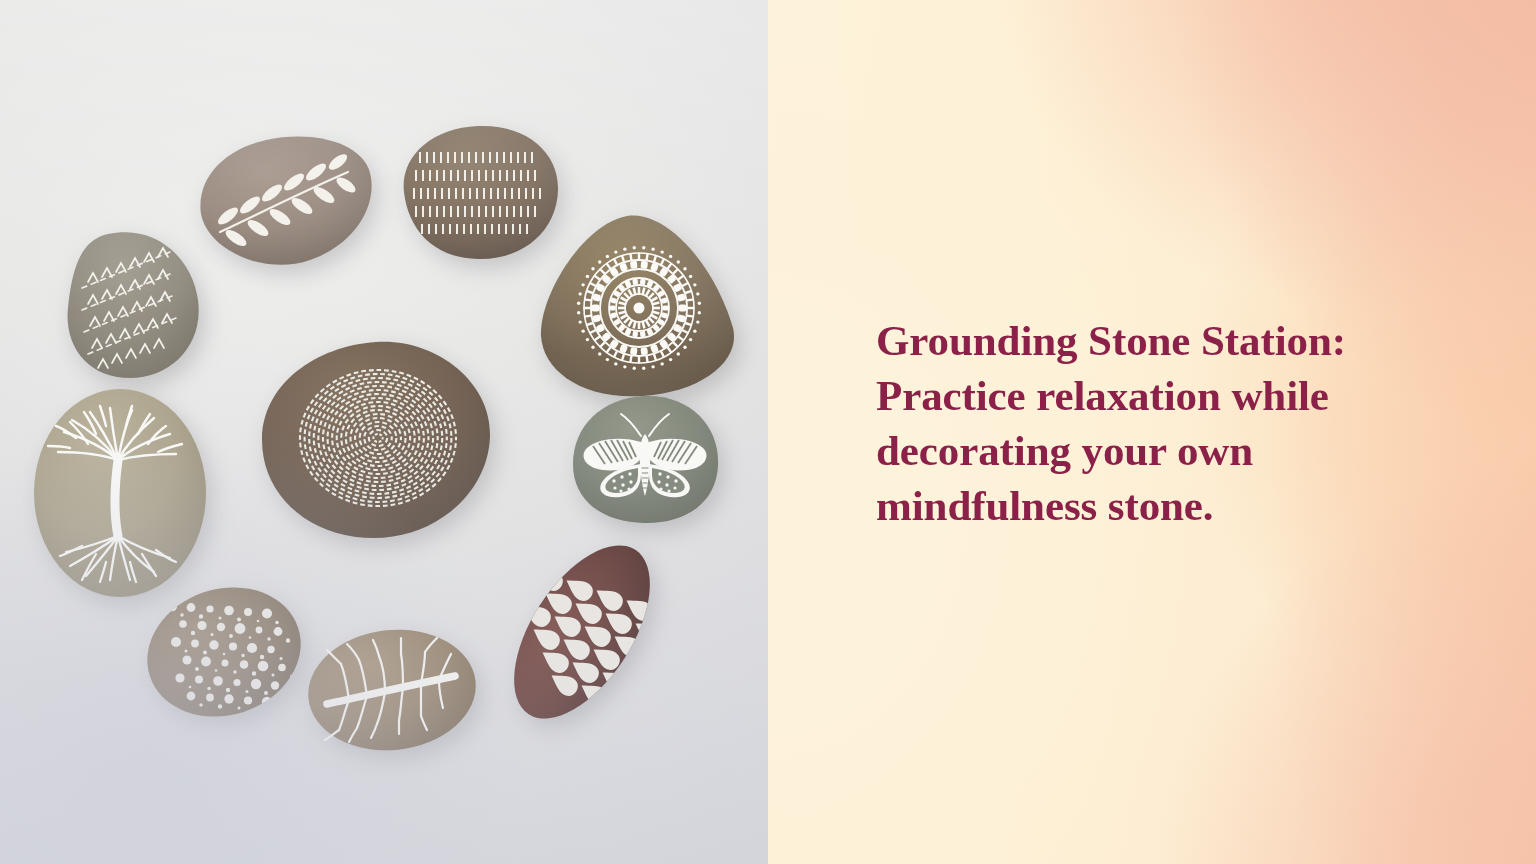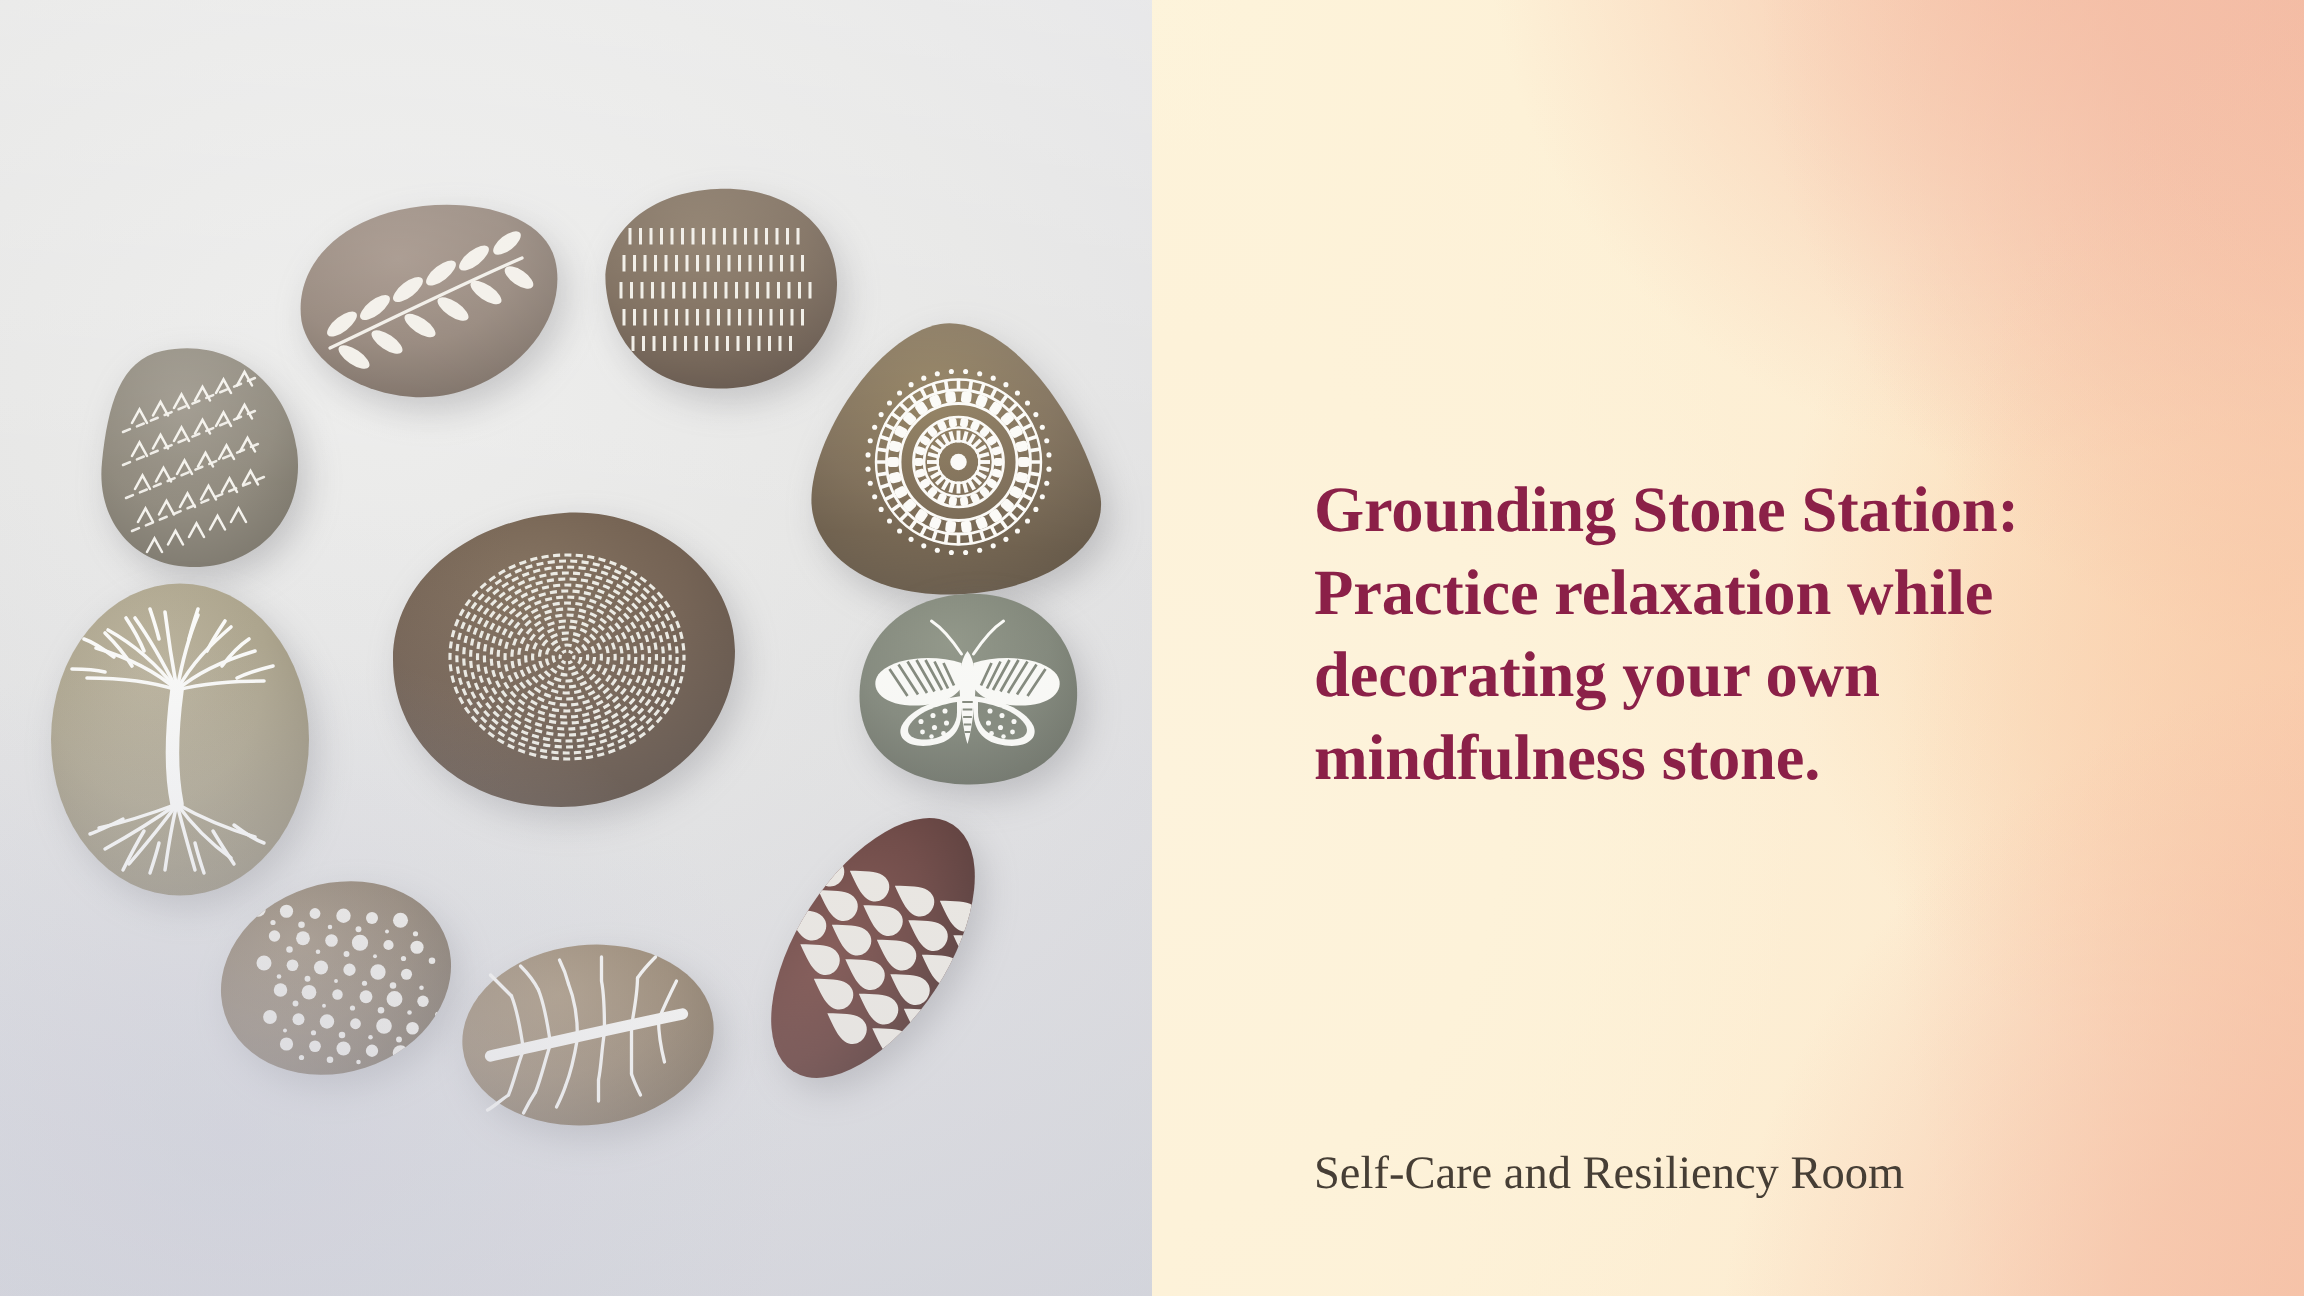--- a/index.html
+++ b/index.html
@@ -754,17 +754,16 @@
     <div class="bgwash w7"></div>
     <div class="bgwash w1"></div>
     <div class="bgwash w5"></div>
     <div class="bgwash w3"></div>
     <div class="bgwash w2"></div>
     <div class="bgwash w6"></div>
     <div class="bgwash w4"></div>
 
     <div id="text-content">
       <h1 id="slide-title">Grounding Stone Station: Practice relaxation while decorating your own mindfulness stone.</h1>
-      <div id="slide-footer">Self-Care and Resiliency Room</div>
     </div>
   </div>
 
 </div>
 
 </body></html>

